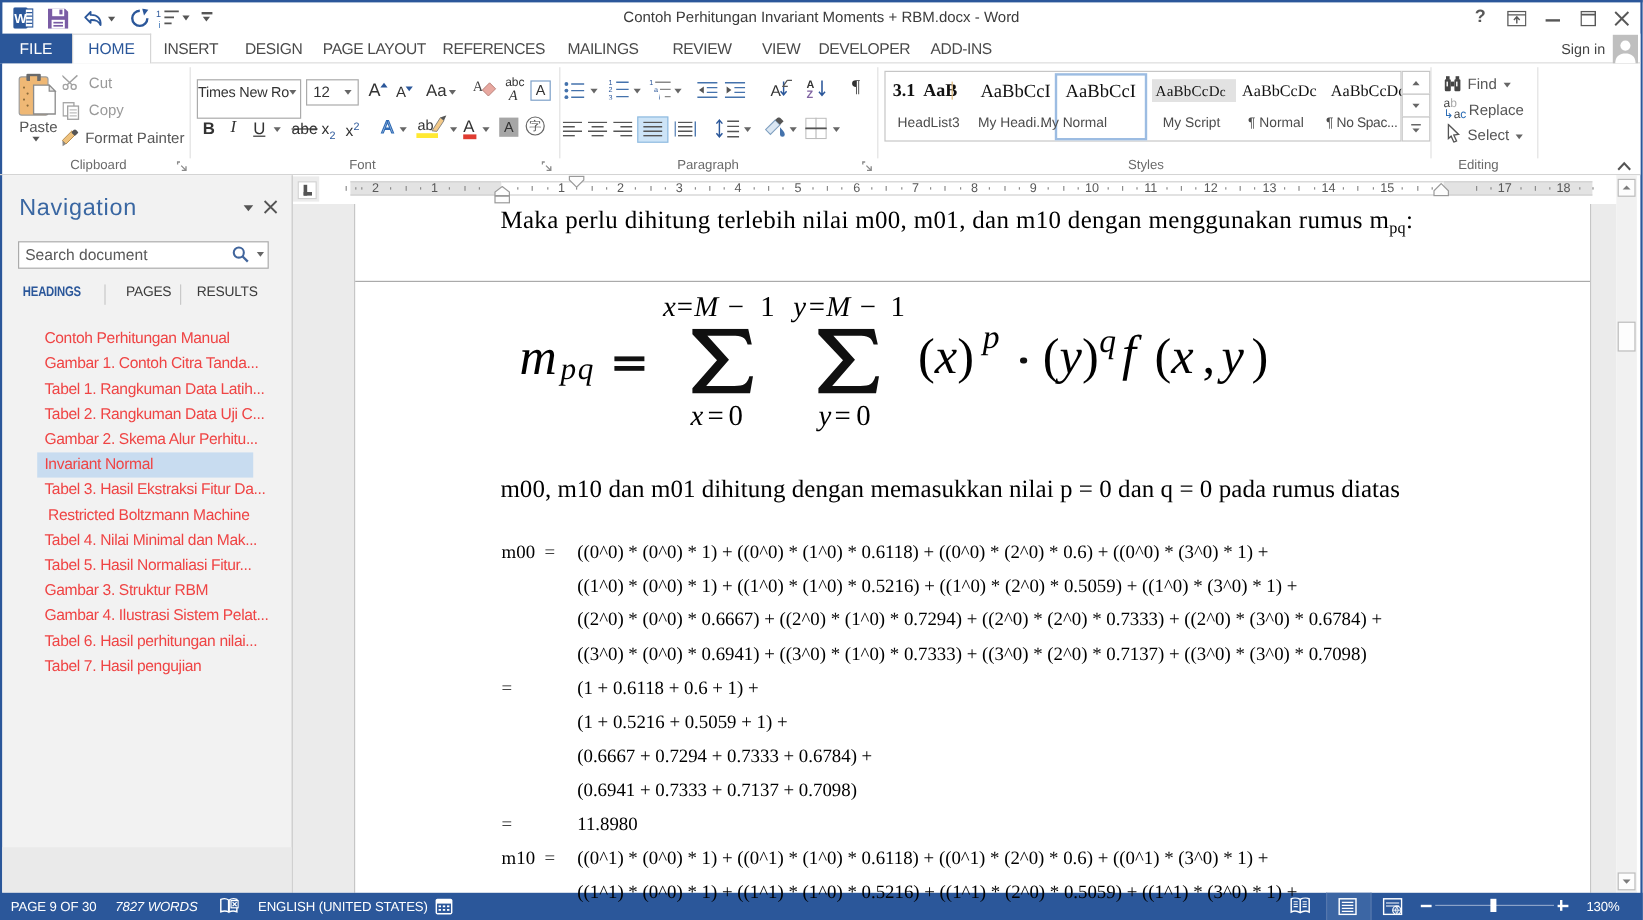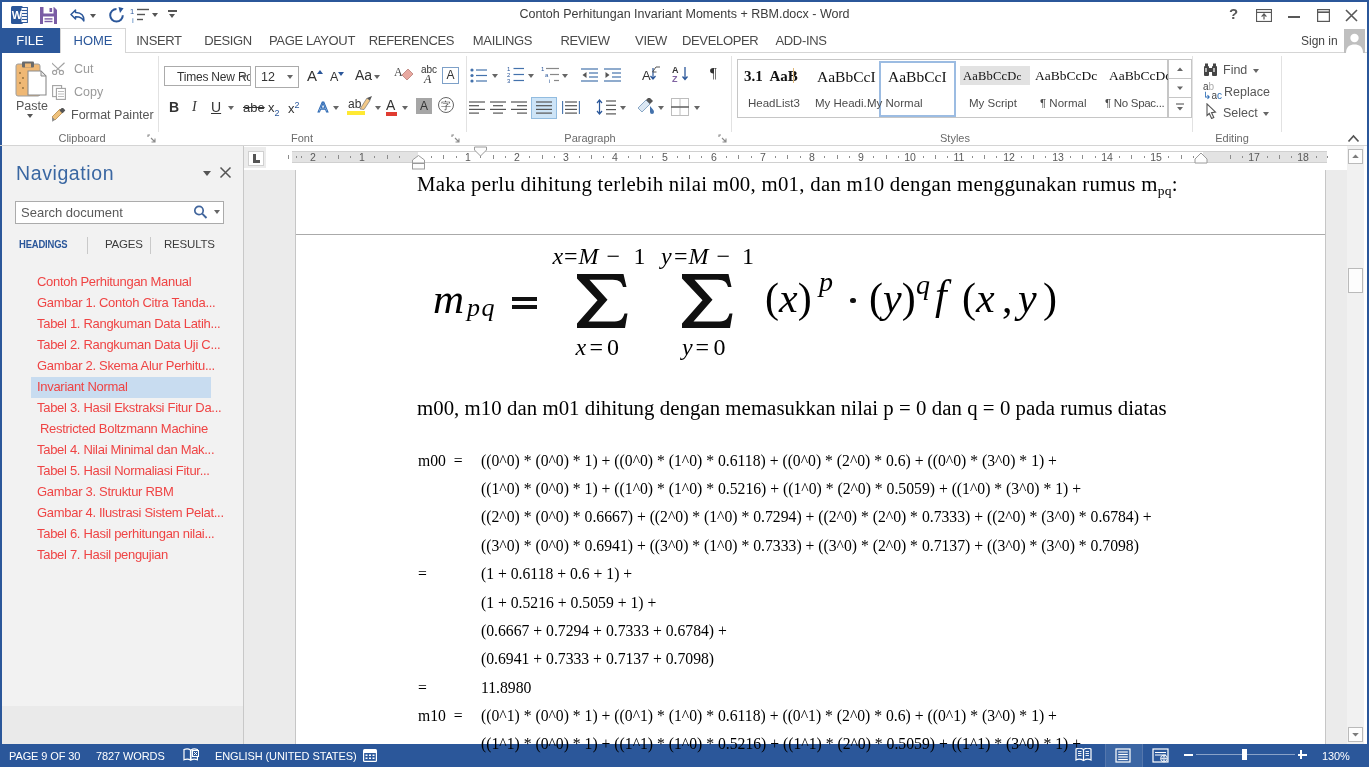--- a/index.html
+++ b/index.html
@@ -199,21 +199,21 @@
 <svg class="abs" style="left:51px;top:108px;" width="16" height="15" viewBox="0 0 16 15">
  <path d="M1 9 L9 1 L12 4 L4 12 Z" fill="#efc27d" stroke="#b58a4a" stroke-width="0.8"></path>
  <rect x="9.2" y="0.2" width="4.4" height="4.4" rx="1" transform="rotate(45 11.4 2.4)" fill="#555"></rect>
  <path d="M1 9 L4 12 L1.2 13.8 Z" fill="#8a8a8a"></path>
 </svg>
 <div class="abs darkt" style="left:71px;top:108px;">Format Painter</div>
 <svg class="abs launch" style="left:147px;top:134px;" width="10" height="10" viewBox="0 0 10 10">
  <path d="M1 3 L1 1 L3 1 M4 4 L8 8 M8 4.5 L8 8 L4.5 8" fill="none" stroke="#8a8a8a" stroke-width="1.1"></path>
 </svg>
 
-<div class="abs combo" style="left:164px;top:66px;width:87px;height:20px;line-height:20px;padding-left:12px;padding-right:13px;font-size:12px;letter-spacing:-0.2px;">Times New Ro</div>
+<div class="abs combo" style="left:164px;top:66px;width:87px;height:33px;line-height:20px;padding-left:0;padding-right:13px;font-size:12px;letter-spacing:-0.2px;">Times New Ro</div>
 <div class="abs car" style="left:241px;top:75px;"></div>
 <div class="abs combo" style="left:255px;top:66px;width:44px;height:22px;line-height:20px;padding-left:5px;">12</div>
 <div class="abs car" style="left:287px;top:75px;"></div>
 <div class="abs" style="left:307px;top:67px;font-size:15px;color:#333;">A<span style="position:relative;top:-7px;left:0px;display:inline-block;width:0;height:0;border-left:3.5px solid transparent;border-right:3.5px solid transparent;border-bottom:4.5px solid #2b579a;"></span></div>
 <div class="abs" style="left:330px;top:70px;font-size:12.5px;color:#333;">A<span style="position:relative;top:-5px;display:inline-block;width:0;height:0;border-left:3px solid transparent;border-right:3px solid transparent;border-top:4px solid #2b579a;"></span></div>
 <div class="abs" style="left:355px;top:67px;font-size:14px;color:#333;">Aa</div>
 <div class="abs car" style="left:374px;top:75px;"></div>
 <svg class="abs" style="left:394px;top:64px;" width="20" height="19" viewBox="0 0 20 19">
  <text x="0" y="12" font-size="12" fill="#444" font-family="Liberation Serif">A</text>
  <path d="M8 11 L14 5 L19 10 L13 16 Z" fill="#e8a8a0" stroke="#b97f78" stroke-width="0.8"></path>
@@ -595,21 +595,21 @@
 <div class="abs nitem" style="left:37px;top:442px;">Tabel 4. Nilai Minimal dan Mak...</div>
 <div class="abs nitem" style="left:37px;top:463px;">Tabel 5. Hasil Normaliasi Fitur...</div>
 <div class="abs nitem" style="left:37px;top:484px;">Gambar 3. Struktur RBM</div>
 <div class="abs nitem" style="left:37px;top:505px;">Gambar 4. Ilustrasi Sistem Pelat...</div>
 <div class="abs nitem" style="left:37px;top:526px;">Tabel 6. Hasil perhitungan nilai...</div>
 <div class="abs nitem" style="left:37px;top:547px;">Tabel 7. Hasil pengujian</div>
 <div class="abs" id="navbot"></div>
 
 <div class="abs" id="status"></div>
 <div class="abs st" style="left:9px;">PAGE 9 OF 30</div>
-<div class="abs st" style="left:96px;">7827 WORDS</div>
+<div class="abs st" style="left:96px;font-style:italic;">7827 WORDS</div>
 <svg class="abs" style="left:183px;top:748px;" width="16" height="14" viewBox="0 0 16 14">
  <path d="M1 1.5 C3.5 0.5 5.5 0.5 7.5 2 L7.5 12 C5.5 10.8 3.5 10.8 1 11.8 Z M14.4 1.5 C12 0.5 10 0.5 8 2 L8 12 C10 10.8 12 10.8 14.4 11.8 Z" fill="none" stroke="#fff" stroke-width="1.2"></path>
  <rect x="9.5" y="2.5" width="6" height="6" fill="#2b579a" stroke="#fff" stroke-width="1"></rect>
  <path d="M10.8 3.8 L14.2 7.2 M14.2 3.8 L10.8 7.2" stroke="#fff" stroke-width="1"></path>
 </svg>
 <div class="abs st" style="left:215px;">ENGLISH (UNITED STATES)</div>
 <svg class="abs" style="left:362px;top:748px;" width="16" height="15" viewBox="0 0 16 15">
  <rect x="1" y="1" width="14" height="13" rx="1.5" fill="#fff"></rect>
  <rect x="2.2" y="5" width="11.6" height="7.8" fill="#2b579a"></rect>
  <g fill="#fff">

